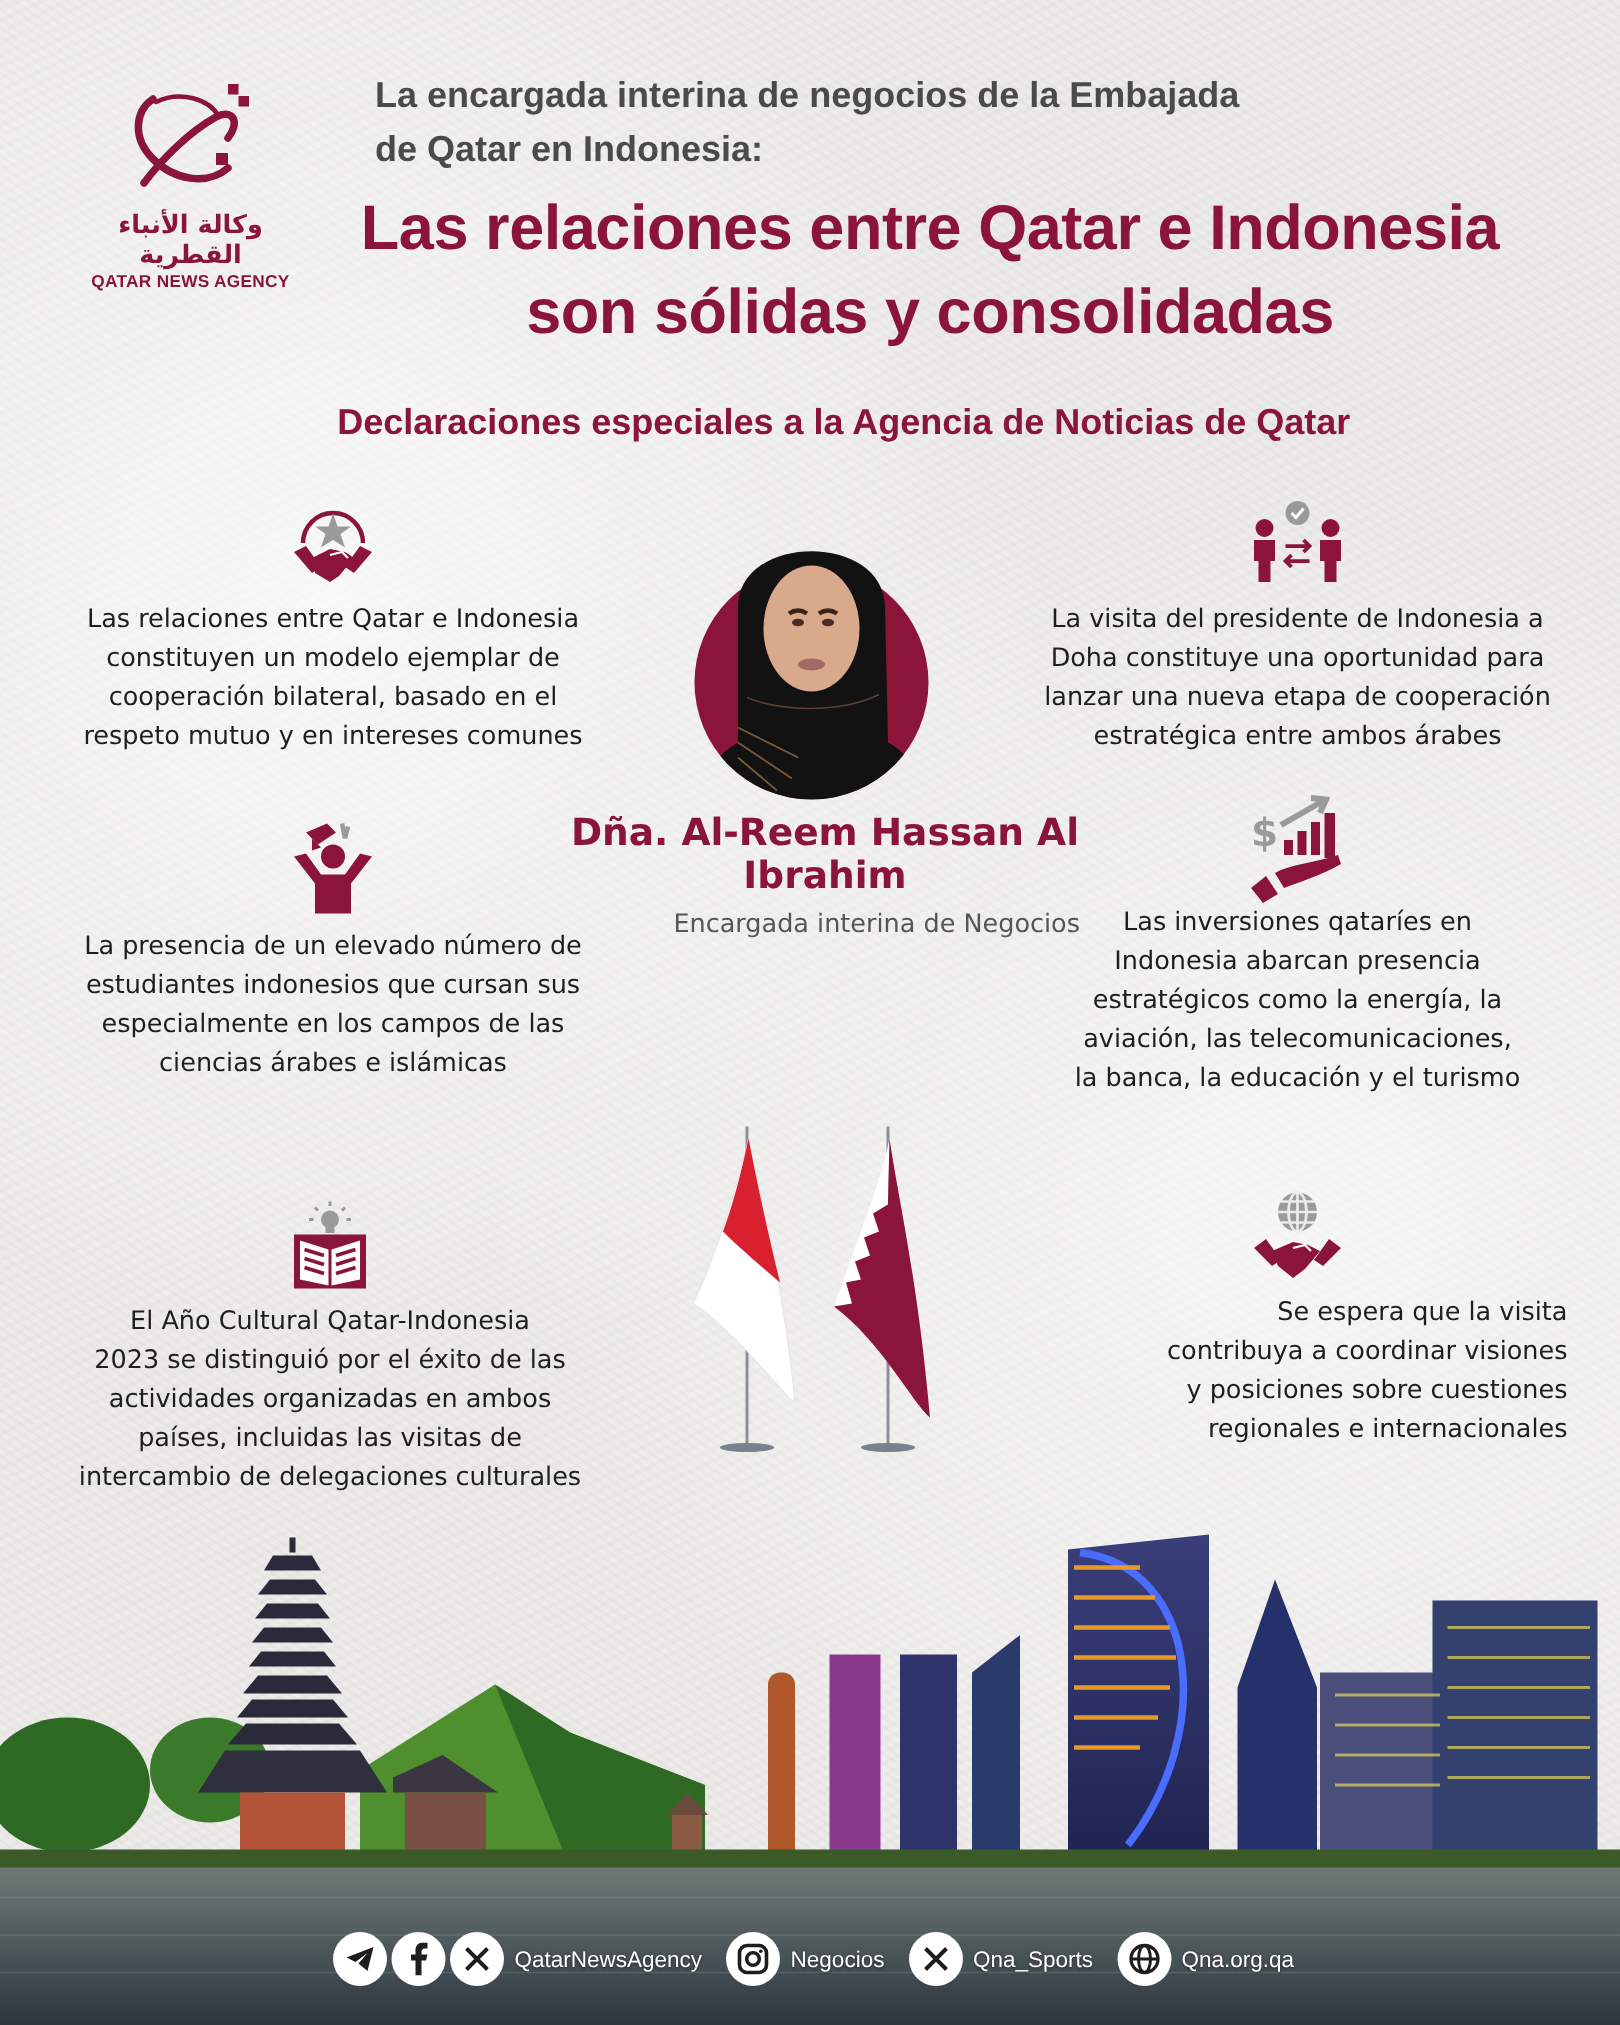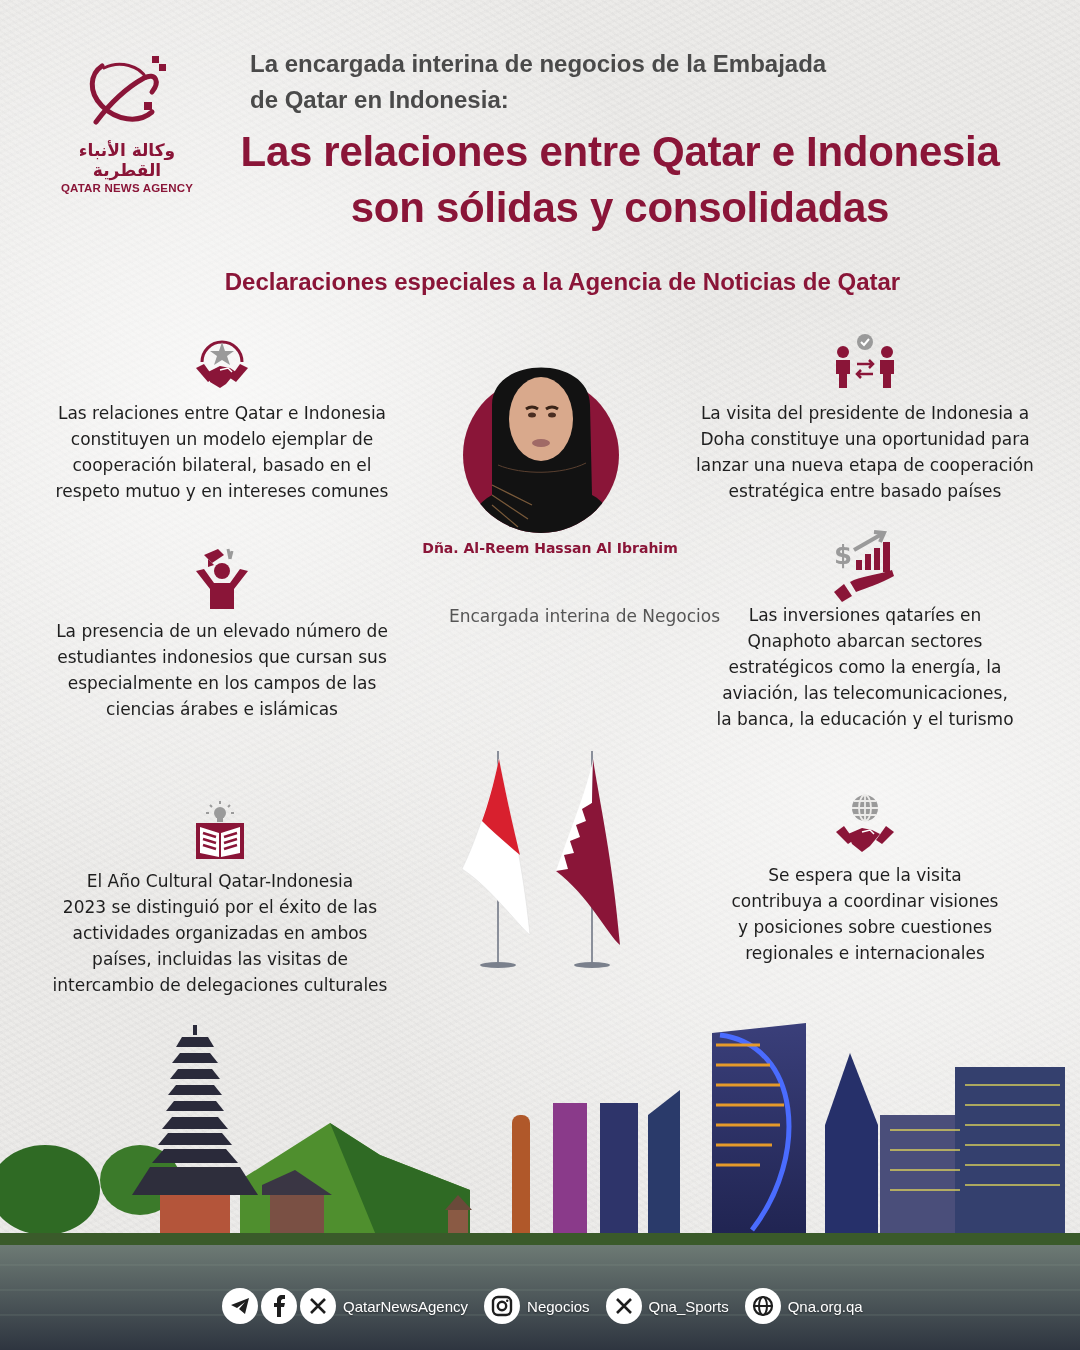--- a/index.html
+++ b/index.html
@@ -32,26 +32,26 @@
 
   
   .point { position: absolute; width: 360px; text-align: center; }
   .point .icon { height: 64px; display: flex; align-items: center; justify-content: center; margin-bottom: 6px; }
   .point .text { font-family: "DejaVu Sans", sans-serif; font-size: 17px; line-height: 26px; color: #1e1e1e; }
   #p1 { left: 42px; top: 330px; }
   #p2 { left: 685px; top: 330px; }
   #p3 { left: 42px; top: 548px; }
   #p4 { left: 685px; top: 532px; }
   #p5 { left: 40px; top: 798px; }
-  #p6 { left: 685px; top: 792px; }
+  #p6 { left: 685px; top: 792px; text-align: right; }
 
   
   .portrait { position: absolute; left: 462px; top: 335px; width: 158px; height: 200px; }
   .name { position: absolute; left: 370px; top: 540px; width: 360px; text-align: center;
-    font-family: "DejaVu Sans", sans-serif; font-weight: bold; font-size: 14px; color: #8a1538; }
+    font-family: "DejaVu Sans", sans-serif; font-weight: bold; font-size: 25px; color: #8a1538; }
   .role { position: absolute; left: 380px; top: 572px; width: 340px; text-align: right;
     font-family: "DejaVu Sans", sans-serif; font-size: 17px; line-height: 26px; color: #555; margin-top: 31px; }
 
   
   .flags { position: absolute; left: 448px; top: 745px; width: 190px; height: 230px; }
 
   
   .skyline { position: absolute; left: 0; top: 1005px; width: 1080px; height: 345px; }
 
   
@@ -114,21 +114,21 @@
       <circle cx="54" cy="20" r="6" fill="#8a1538"></circle>
       <path d="M47 28 H61 V42 H58 V56 H50 V42 H47 Z" fill="#8a1538"></path>
       <path d="M24 32 H40 M36 28 L40 32 L36 36" fill="none" stroke="#8a1538" stroke-width="2.5"></path>
       <path d="M40 42 H24 M28 38 L24 42 L28 46" fill="none" stroke="#8a1538" stroke-width="2.5"></path>
     </svg>
   </div>
   <div class="text">
     <div>La visita del presidente de Indonesia a</div>
     <div>Doha constituye una oportunidad para</div>
     <div>lanzar una nueva etapa de cooperación</div>
-    <div>estratégica entre basado países</div>
+    <div>estratégica entre ambos árabes</div>
   </div>
 </div>
 
 <div class="point" id="p3">
   <div class="icon">
     <svg width="64" height="70" viewBox="0 0 64 70">
       <path d="M14 10 L28 4 L34 10 L22 18 Z" fill="#8a1538"></path>
       <path d="M18 14 L18 22 L24 20" fill="#8a1538"></path>
       <path d="M38 4 L40 14 M42 6 L40 14" stroke="#9a9a9a" stroke-width="3" fill="none"></path>
       <circle cx="32" cy="26" r="8" fill="#8a1538"></circle>
@@ -151,21 +151,21 @@
       <rect x="26" y="34" width="6" height="10" fill="#8a1538"></rect>
       <rect x="35" y="28" width="6" height="16" fill="#8a1538"></rect>
       <rect x="44" y="22" width="6" height="22" fill="#8a1538"></rect>
       <rect x="53" y="16" width="7" height="30" fill="#8a1538"></rect>
       <path d="M20 56 C30 50, 44 50, 62 44 L64 50 C50 58, 36 62, 26 66 Z" fill="#8a1538"></path>
       <path d="M4 66 L14 58 L22 70 L12 76 Z" fill="#8a1538"></path>
     </svg>
   </div>
   <div class="text">
     <div>Las inversiones qataríes en</div>
-    <div>Qnaphoto abarcan sectores</div>
+    <div>Indonesia abarcan presencia</div>
     <div>estratégicos como la energía, la</div>
     <div>aviación, las telecomunicaciones,</div>
     <div>la banca, la educación y el turismo</div>
   </div>
 </div>
 
 <div class="point" id="p5">
   <div class="icon">
     <svg width="56" height="62" viewBox="0 0 56 62">
       <circle cx="28" cy="14" r="6" fill="#9a9a9a"></circle>

